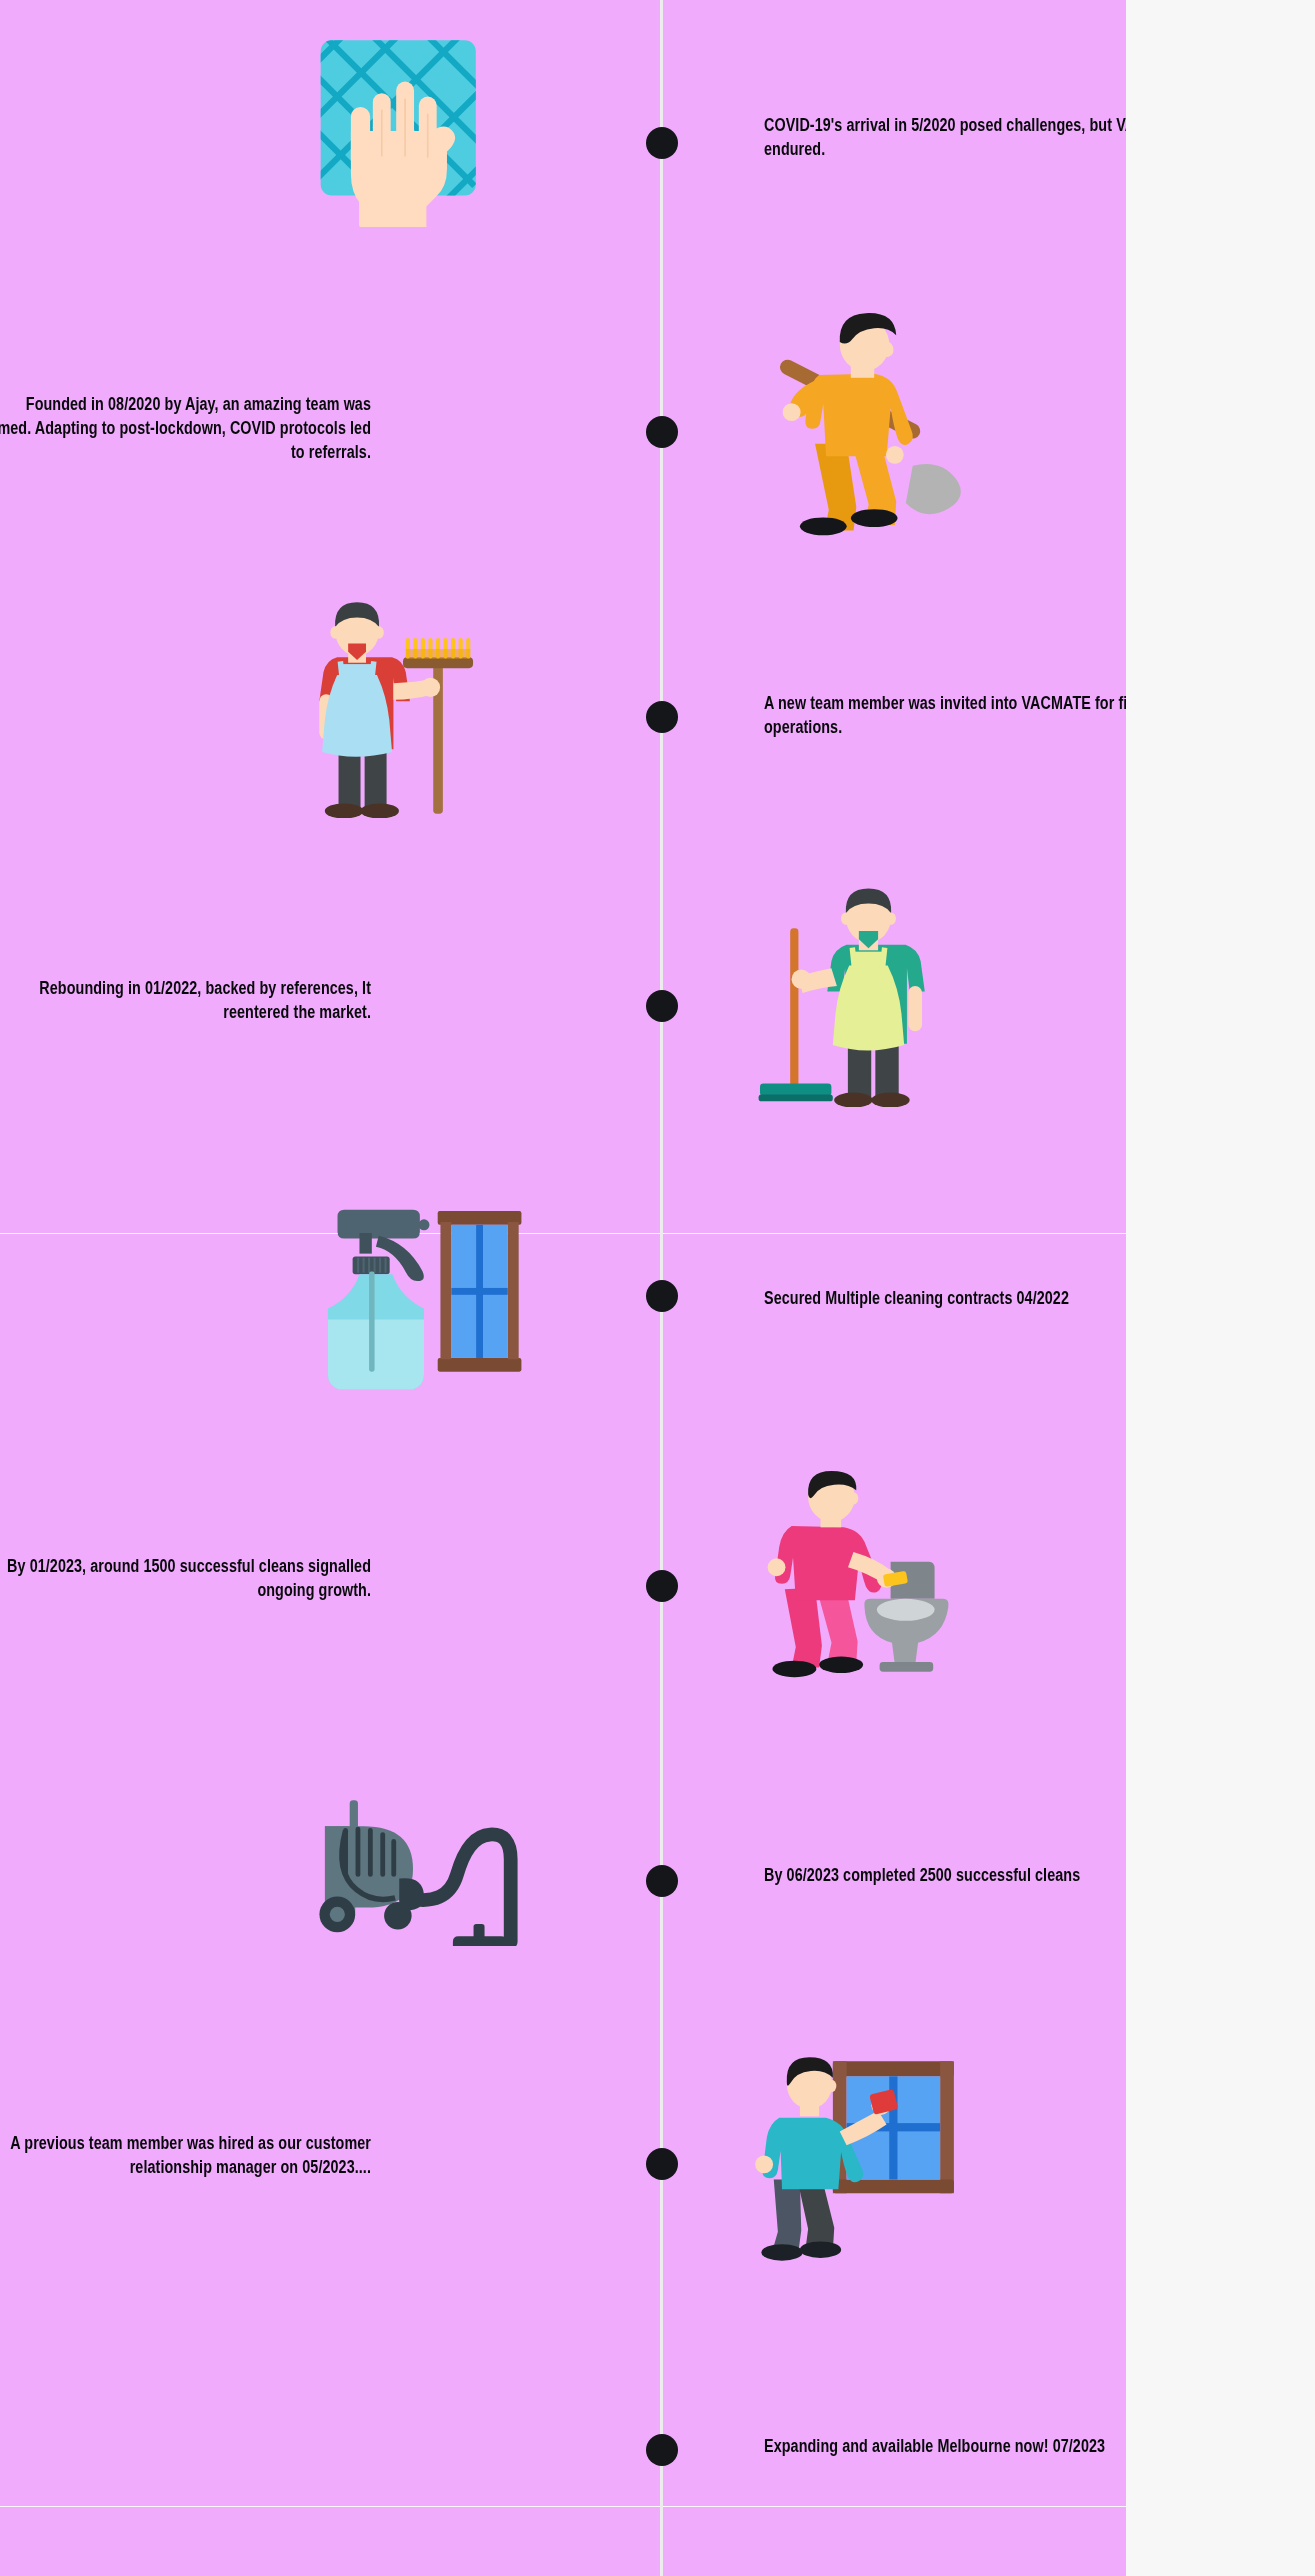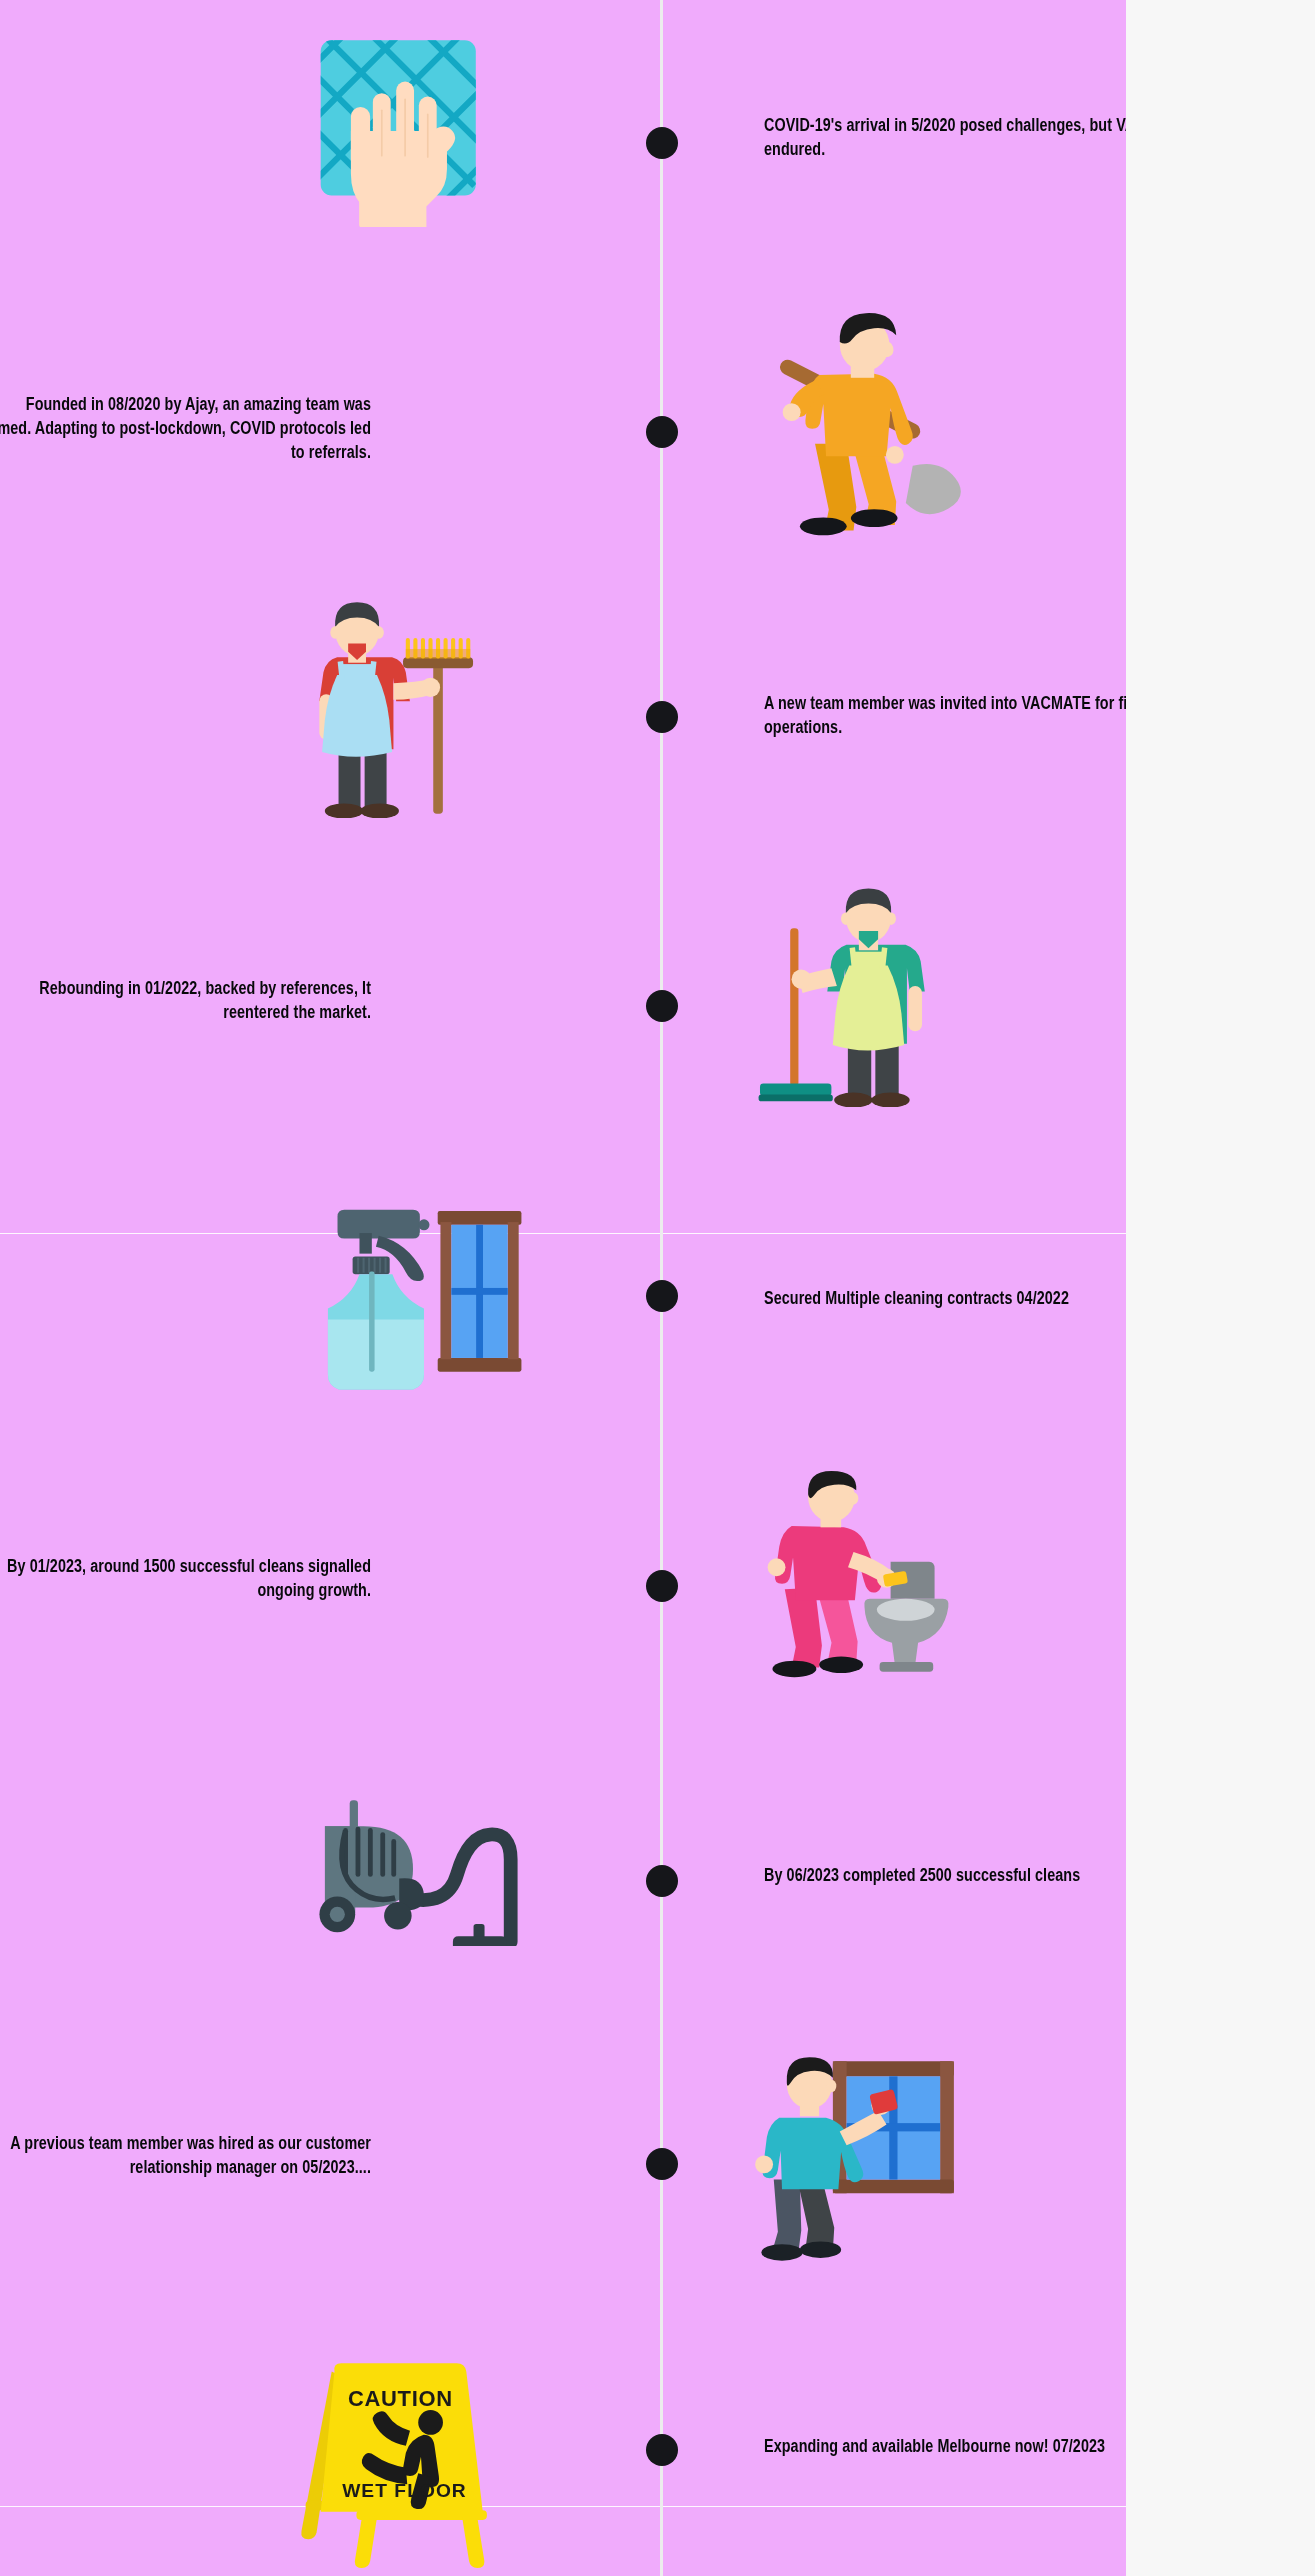--- a/index.html
+++ b/index.html
@@ -329,41 +329,15 @@
       <circle cx="22" cy="178" r="13" fill="#fcd9b8"></circle>
       <rect x="74" y="68" width="28" height="40" fill="#fcd9b8"></rect>
       <ellipse cx="88" cy="62" rx="33" ry="35" fill="#fcd9b8"></ellipse>
       <path d="M55 58 q-2 -36 33 -36 q36 0 34 30 q-12 -12 -32 -10 q-22 2 -30 18 q-5 8 -5 -2 z" fill="#1b1b1b"></path>
       <ellipse cx="120" cy="64" rx="7" ry="9" fill="#fcd9b8"></ellipse>
     </svg>
   </div>
 
   <div class="node" style="top:2434px;"></div>
   <div class="text right" style="top:2434px;">Expanding and available Melbourne now! 07/2023</div>
-  <div class="art left" style="top:2337px;">
-    <svg width="206" height="234" viewBox="0 0 300 340" aria-hidden="true">
-
-      <path d="M52 50 L8 282 q-2 12 10 12 q10 0 12 -10 L64 56 z" fill="#eccc06"></path>
-      <rect x="14" y="238" width="74" height="14" rx="6" fill="#eccc06"></rect>
-
-      <path d="M56 50 q-2 -12 10 -12 h168 q12 0 14 12 l24 204 H36 z" fill="#fbdd08"></path>
-
-      <rect x="88" y="252" width="190" height="14" rx="6" fill="#fbdd08"></rect>
-      <path d="M96 262 l-10 62 q-2 12 10 12 q10 0 12 -10 l10 -64 z" fill="#fbdd08"></path>
-      <path d="M264 262 l10 62 q2 12 -10 12 q-10 0 -12 -10 l-10 -64 z" fill="#fbdd08"></path>
-
-      <text x="152" y="100" text-anchor="middle" font-family="Liberation Sans, sans-serif" font-weight="700" font-size="32" letter-spacing="1" fill="#1b1b1b">CAUTION</text>
-
-      <g fill="#1b1b1b">
-        <circle cx="196" cy="124" r="18"></circle>
-        <path d="M186 142 q-20 6 -26 26 l-4 22 q-2 12 10 12 q10 0 12 -10 l4 -18 l2 30
-                 q2 14 14 14 q12 0 10 -16 l-6 -42 q-2 -18 -16 -18 z"></path>
-        <path d="M166 136 q-22 -6 -32 -22 q-6 -10 -16 -4 q-10 6 -4 16 q14 26 46 32 z"></path>
-        <path d="M160 190 q-26 -4 -46 -18 q-10 -8 -16 2 q-6 10 4 18 q26 20 60 22 z"></path>
-        <path d="M178 198 l-10 36 q-4 14 8 16 q12 2 14 -12 l8 -34 z"></path>
-      </g>
-
-      <text x="158" y="232" text-anchor="middle" font-family="Liberation Sans, sans-serif" font-weight="700" font-size="28" letter-spacing="1.5" fill="#1b1b1b">WET FLOOR</text>
-    </svg>
-  </div>
 
 </div>
 
 
 </body></html>

